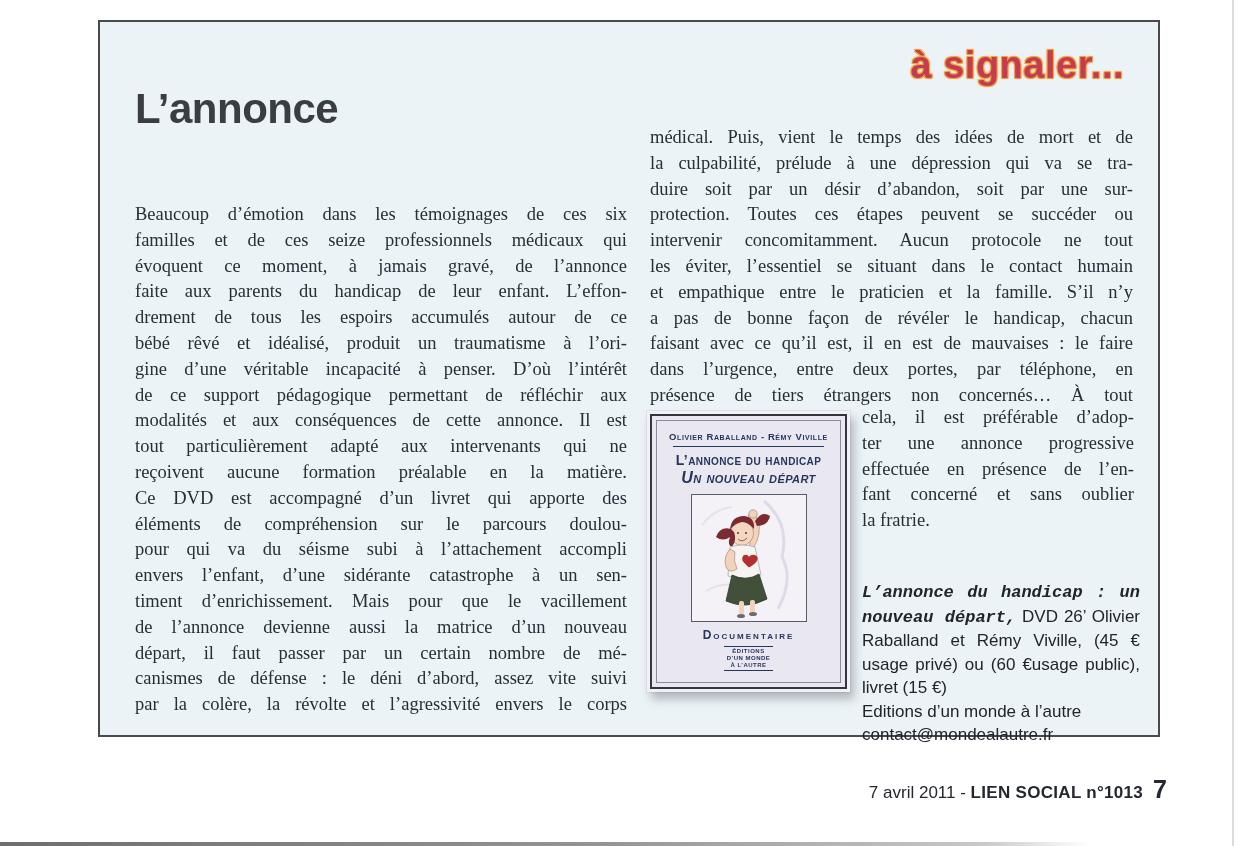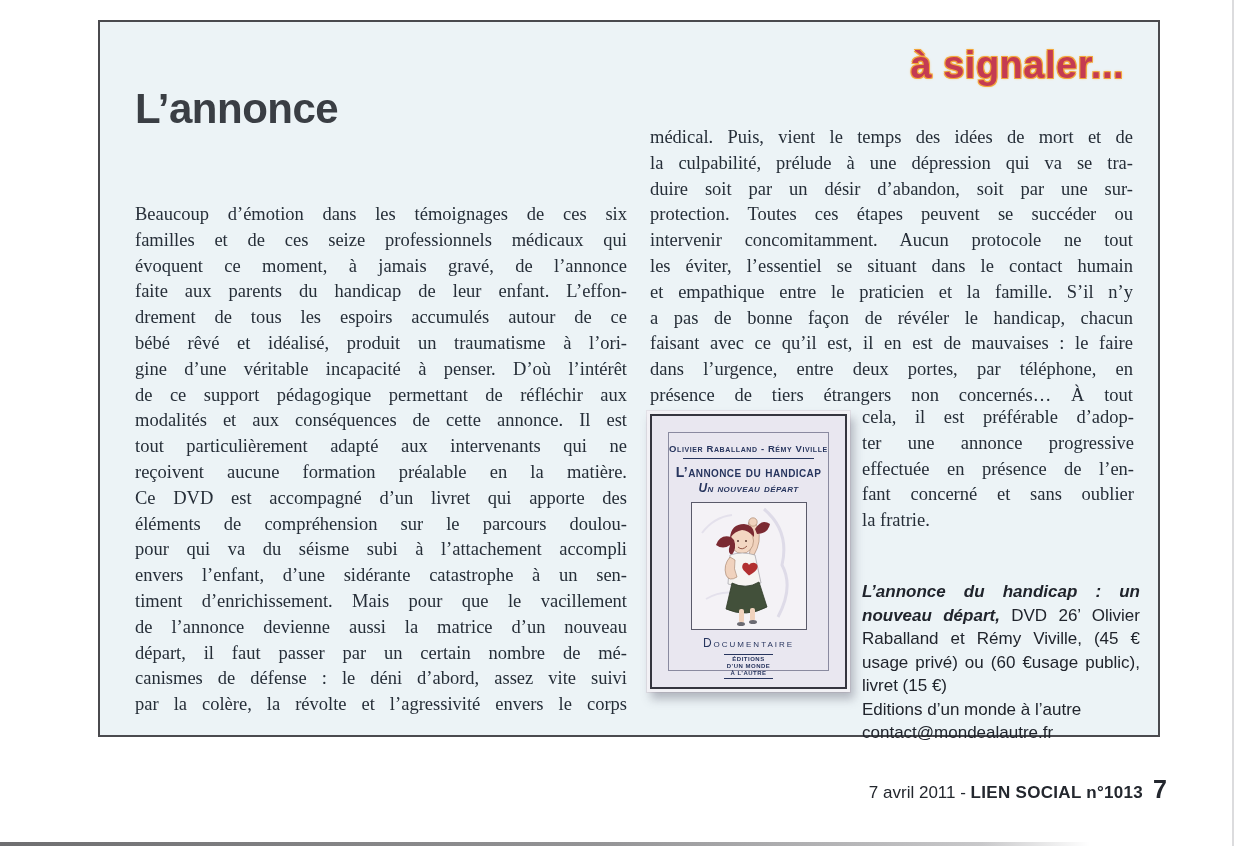--- a/index.html
+++ b/index.html
@@ -55,62 +55,62 @@
   .dvd-photo {
     position:absolute; left:547px; top:389px;
     width:203px; height:281px;
     background:#f2f1f5;
     box-shadow:4px 7px 9px rgba(70,70,90,0.35), 0 0 0 1px #e3e2e8;
   }
   .dvd-cover {
     position:absolute; inset:3px;
     background:var(--cover_bg);
     border:2px solid #35353f;
-    padding:16px;
+    padding:4px;
   }
   .dvd-cover-inner {
     width:100%; height:100%;
     border:1px solid #8a8aa0;
     text-align:center; color:var(--navy);
     position:relative;
   }
   .dvd-authors {
     margin-top:10px; font-size:9.5px; font-weight:bold;
     font-variant:small-caps; letter-spacing:0.6px;
   }
   .dvd-rule { width:82%; height:1px; background:var(--navy); margin:4px auto 5px; }
   .dvd-title {
     font-size:14px; font-weight:bold; font-variant:small-caps; letter-spacing:0.4px;
   }
   .dvd-subtitle {
-    font-size:12px; font-weight:bold; font-style:italic;
+    font-size:16px; font-weight:bold; font-style:italic;
     font-variant:small-caps; letter-spacing:0.4px; margin-top:1px;
   }
   .dvd-art-frame {
     width:116px; height:128px; margin:7px auto 6px;
     border:1px solid #5a5a6a; background:#f4f2f6;
   }
   .dvd-genre {
-    font-size:12px; font-weight:normal; font-variant:small-caps; letter-spacing:2px;
+    font-size:12px; font-weight:bold; font-variant:small-caps; letter-spacing:2px;
   }
   .dvd-logo {
     margin-top:4px; display:inline-block;
     font-size:6px; font-weight:bold; line-height:7px;
     letter-spacing:0.5px; text-transform:uppercase;
     border-top:1px solid var(--navy); border-bottom:1px solid var(--navy);
     padding:1px 3px;
   }
 
   
   .caption {
     position:absolute; left:762px; top:558px; width:278px;
     font-size:17px; line-height:23.5px; color:#20242c;
   }
   .caption p { text-align:justify; }
-  .caption .ref-title { font-weight:bold; font-style:italic; }
+  .caption .ref-title { font-weight:bold; font-style:italic;font-family:Liberation Mono, monospace; }
   .caption .cap-line { text-align:left; }
 
   
   .footer {
     position:absolute; left:0; top:775px; width:1167px;
     text-align:right; color:#23272e; font-size:17px;padding-left:11px;
   }
   .footer .journal { font-weight:bold; letter-spacing:0.3px; }
   .footer .page-num { font-weight:bold; font-size:25px; margin-left:10px; }
 

